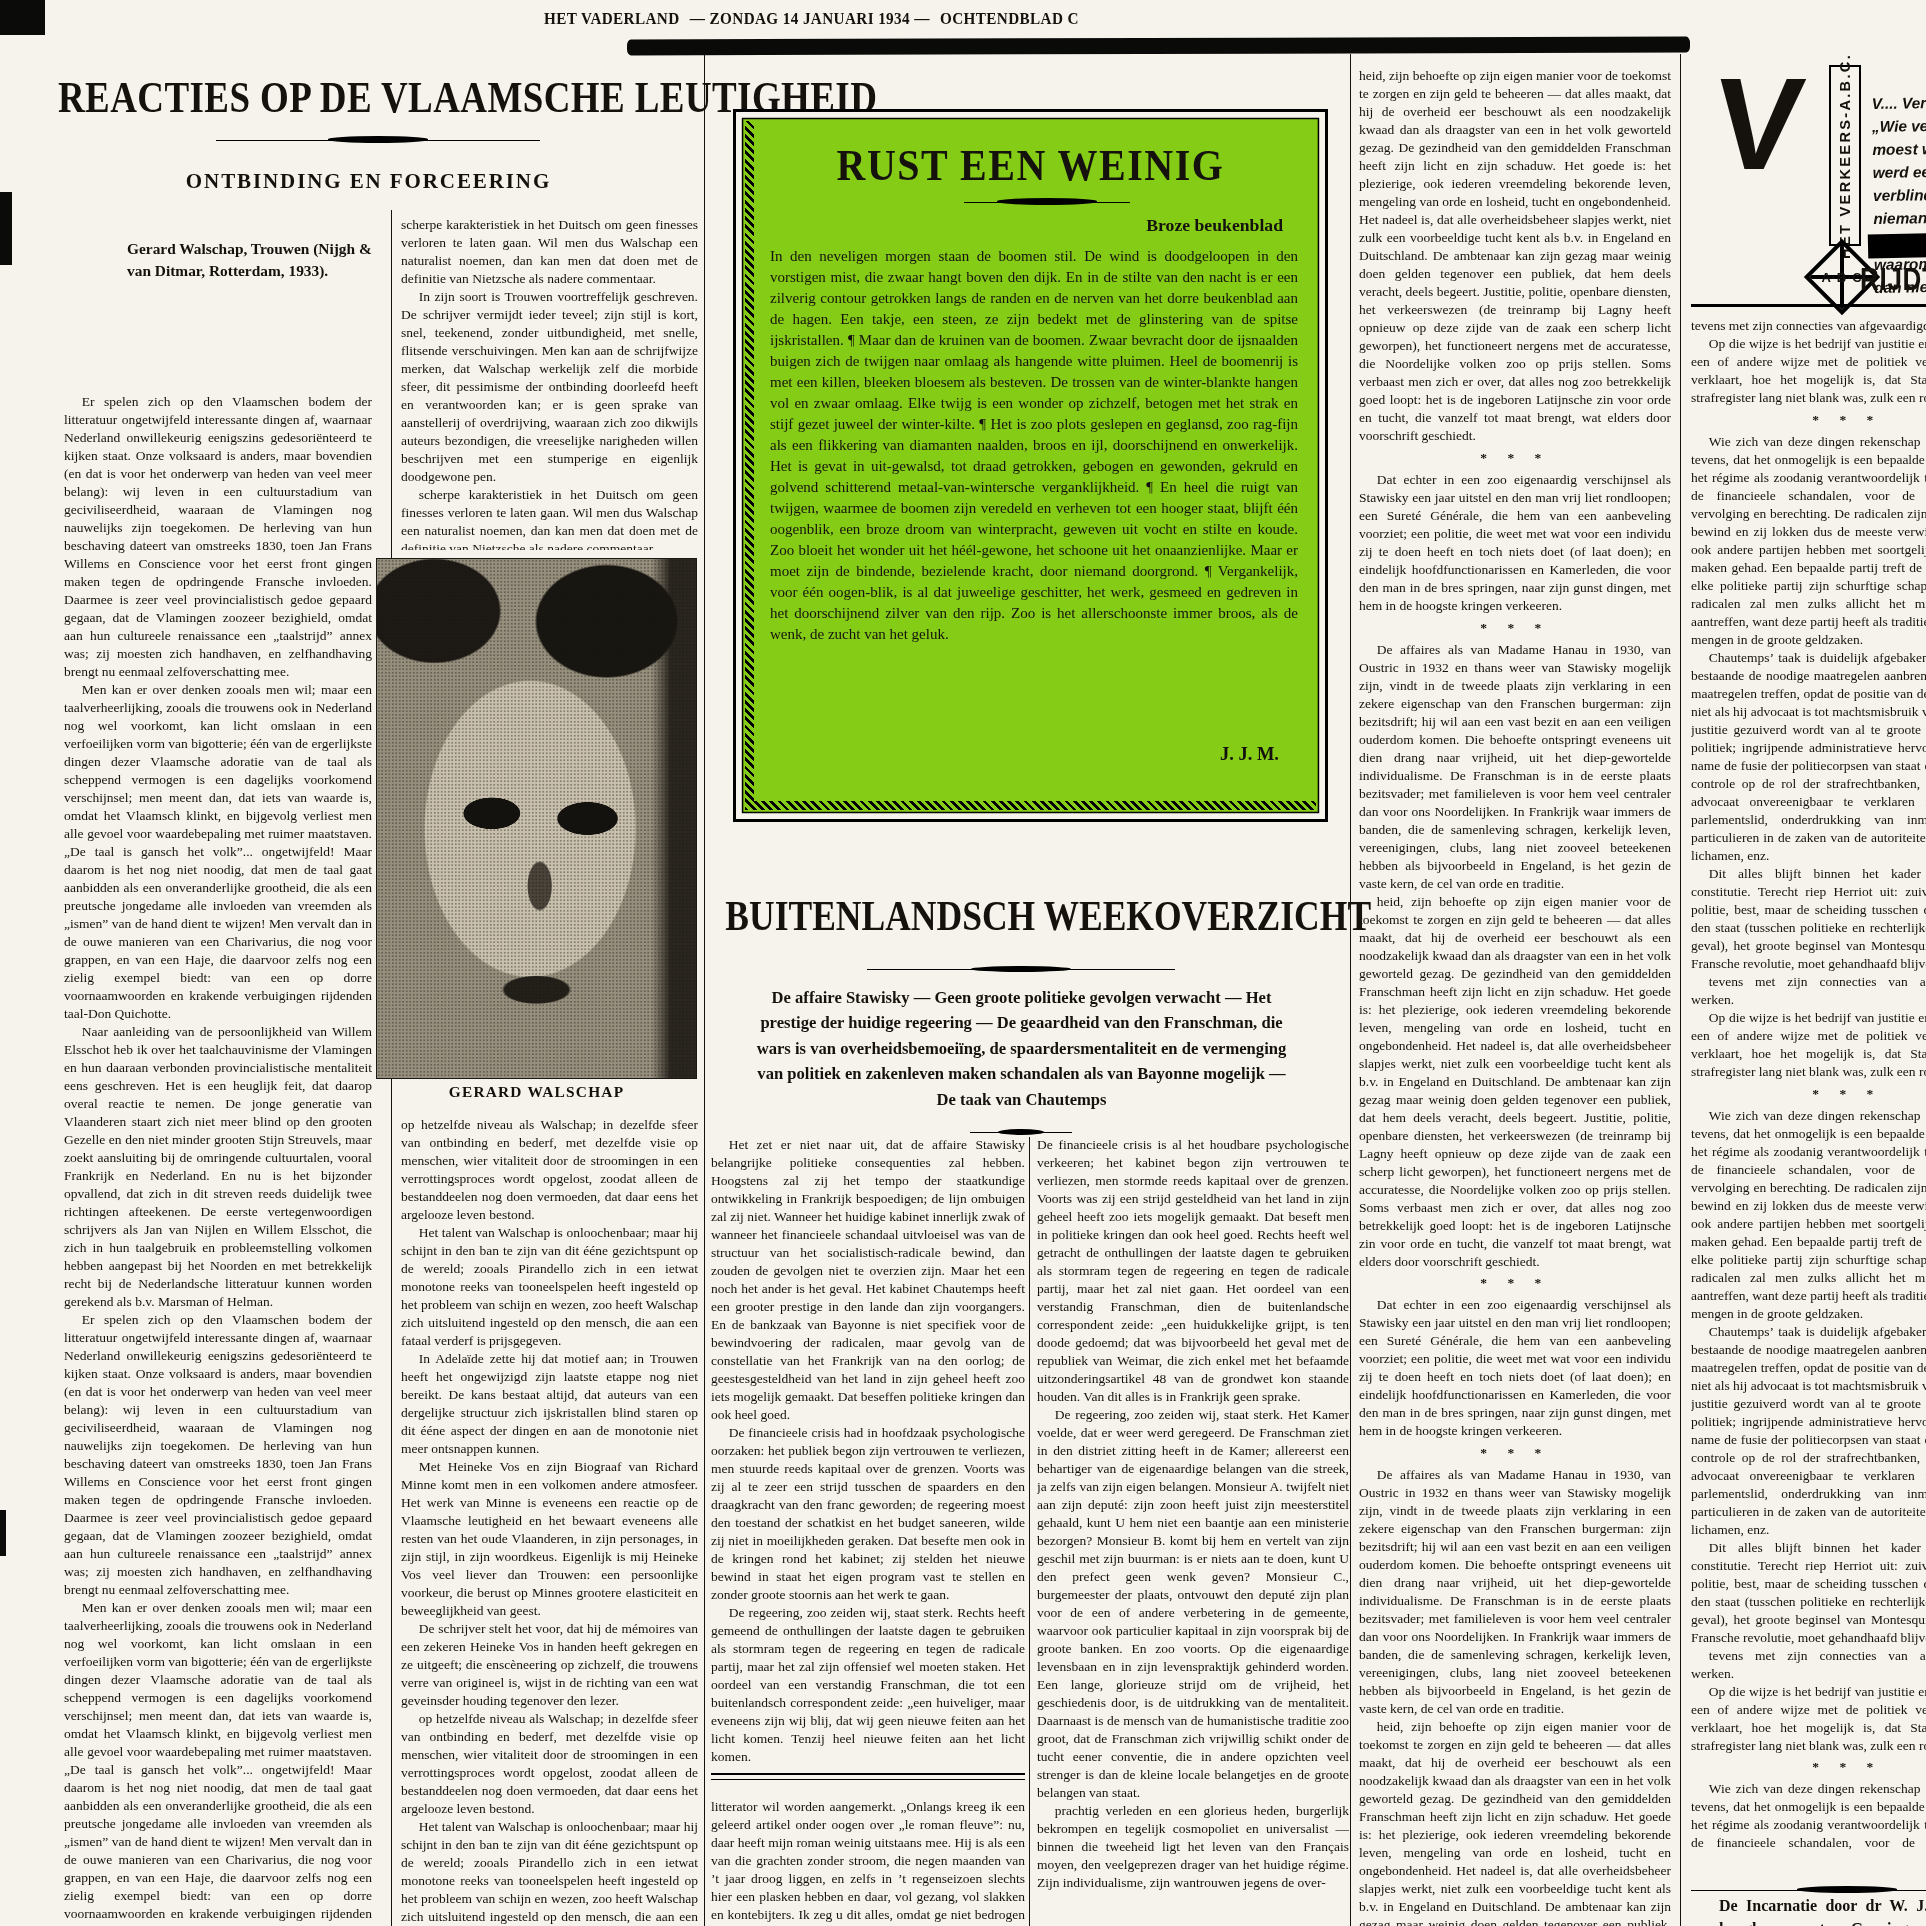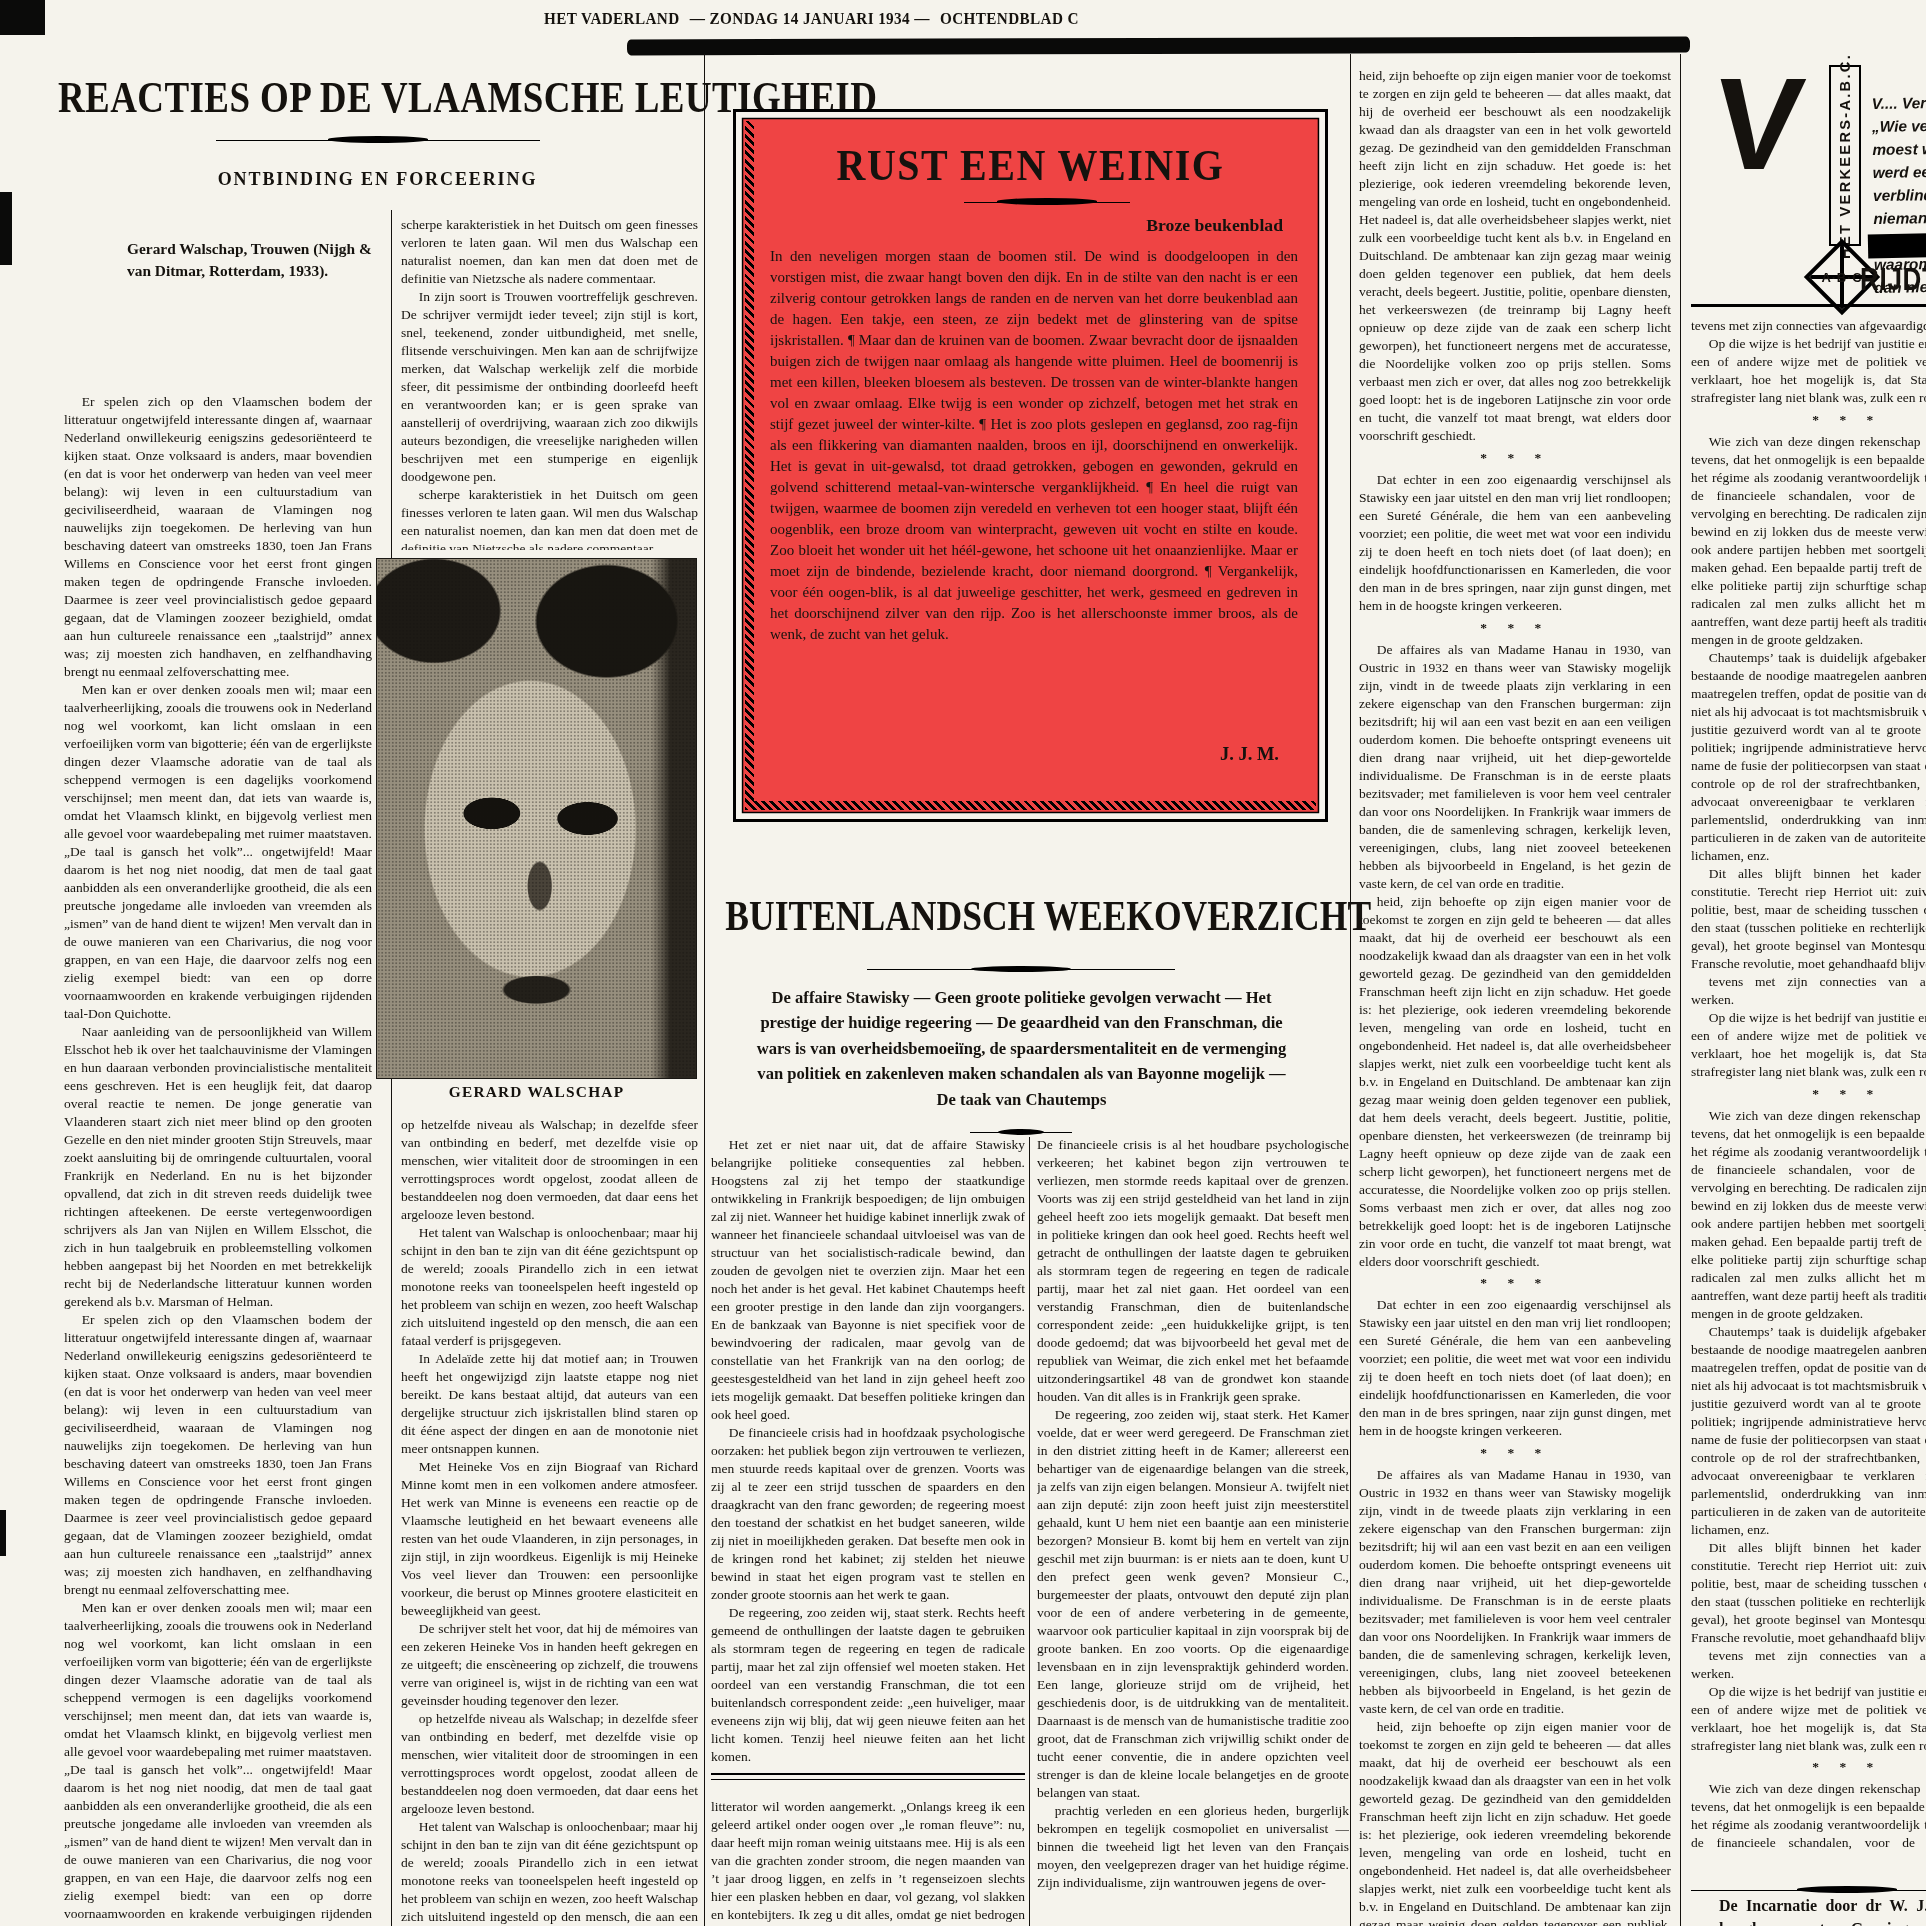--- a/index.html
+++ b/index.html
@@ -19,39 +19,39 @@
   .cols p{margin:0;text-indent:17.7px;}
   .cols.cont p:first-child{text-indent:0;}
   .cols p.stars{text-align:center;text-indent:0;font-weight:bold;letter-spacing:8.5px;margin:3.9px 0;}
   .frule{position:relative;height:7.7px;}
   .frule::before{content:"";position:absolute;left:0;right:0;top:3.5px;height:1.2px;background:#000;}
   .frule::after{content:"";position:absolute;left:50%;top:0.4px;width:100px;height:6.2px;transform:translateX(-50%);background:#000;border-radius:50%;}
   .drule{border-top:2.3px solid #000;border-bottom:1.2px solid #000;height:3.5px;}
   .hrule{background:#000;height:3.1px;}
   
   .headline-left{left:58px;top:74px;width:639px;text-align:center;font-weight:bold;font-size:37px;line-height:1;letter-spacing:0.4px;transform:scaleY(1.22);transform-origin:center top;white-space:nowrap;}
-  .subhead-left{left:58px;top:169px;width:639px;text-align:center;font-weight:bold;font-size:18px;letter-spacing:1.9px;}
+  .subhead-left{left:49px;top:169px;width:639px;text-align:center;font-weight:bold;font-size:21px;letter-spacing:1.9px;}
   .books{left:127px;top:238px;width:266px;font-weight:bold;font-size:15.4px;line-height:21.6px;}
   .books p{margin:0 0 10.8px 0;}
   .caption{left:376px;top:1083px;width:321px;text-align:center;font-weight:bold;font-size:15.4px;letter-spacing:1.2px;}
   .sig{font-weight:bold;}
   
   .photo{left:376px;top:558px;width:321px;height:521px;border:1.9px solid #1a1814;box-sizing:border-box;
     background:
       radial-gradient(ellipse 116px 92px at 72% 12%, #181611 0 60%, transparent 62%),
       radial-gradient(ellipse 108px 85px at 18% 10%, #1d1a15 0 60%, transparent 62%),
       linear-gradient(90deg, transparent 0 86%, #2a261f 92% 100%),
       radial-gradient(ellipse 45px 25px at 36% 49%, #14120e 0 62%, transparent 64%),
       radial-gradient(ellipse 48px 26px at 66% 50%, #14120e 0 62%, transparent 64%),
       radial-gradient(ellipse 21px 42px at 51% 63%, #4a443a 0 55%, transparent 60%),
       radial-gradient(ellipse 58px 24px at 50% 83%, #23201a 0 55%, transparent 60%),
       radial-gradient(ellipse 154px 216px at 48% 52%, #c9c1ae 0 68%, #978f7e 69% 100%);}
   .photo::after{content:"";position:absolute;inset:0;background-image:radial-gradient(#161310 0.7px, transparent 0.7px);background-size:3.5px 3.5px;opacity:.38;}
   
-  .box{left:733px;top:109px;width:595px;height:713px;box-sizing:border-box;border:3.5px solid #000;background:#ef4444;box-shadow:inset 0 0 0 5.8px #f5f3ec, inset 0 0 0 7.3px #000;padding-left:12px;}
+  .box{left:733px;top:109px;width:595px;height:713px;box-sizing:border-box;border:3.5px solid #000;background:#84cc16;box-shadow:inset 0 0 0 5.8px #f5f3ec, inset 0 0 0 7.3px #000;padding-left:12px;}
   .box::before{content:"";position:absolute;left:9.2px;top:9.2px;bottom:9.2px;width:9.2px;background:repeating-linear-gradient(45deg,#000 0 2.7px,transparent 2.7px 5.8px);}
   .box::after{content:"";position:absolute;left:9.2px;right:9.2px;bottom:9.2px;height:9.2px;background:repeating-linear-gradient(45deg,#000 0 2.7px,transparent 2.7px 5.8px);}
   .box-head{left:0;right:0;top:30px;text-align:center;font-weight:bold;font-size:40px;letter-spacing:1.5px;transform:scaleY(1.1);}
   .box-frule{left:216px;top:86px;width:166px;}
   .box-sub{left:0;right:42px;top:103px;text-align:right;font-weight:bold;font-size:17.7px;}
   .box-body{left:34px;top:134px;width:528px;height:482px;font-size:15px;line-height:21px;text-align:justify;overflow:hidden;}
   .box-sig{right:46px;top:632px;font-size:18.5px;font-weight:bold;}
   
   .wo-head{left:713px;top:891px;width:616px;text-align:center;font-weight:bold;font-size:37px;white-space:nowrap;transform:scaleX(.96) scaleY(1.15);transform-origin:center top;}
   .wo-frule{left:867px;top:958px;width:308px;}

